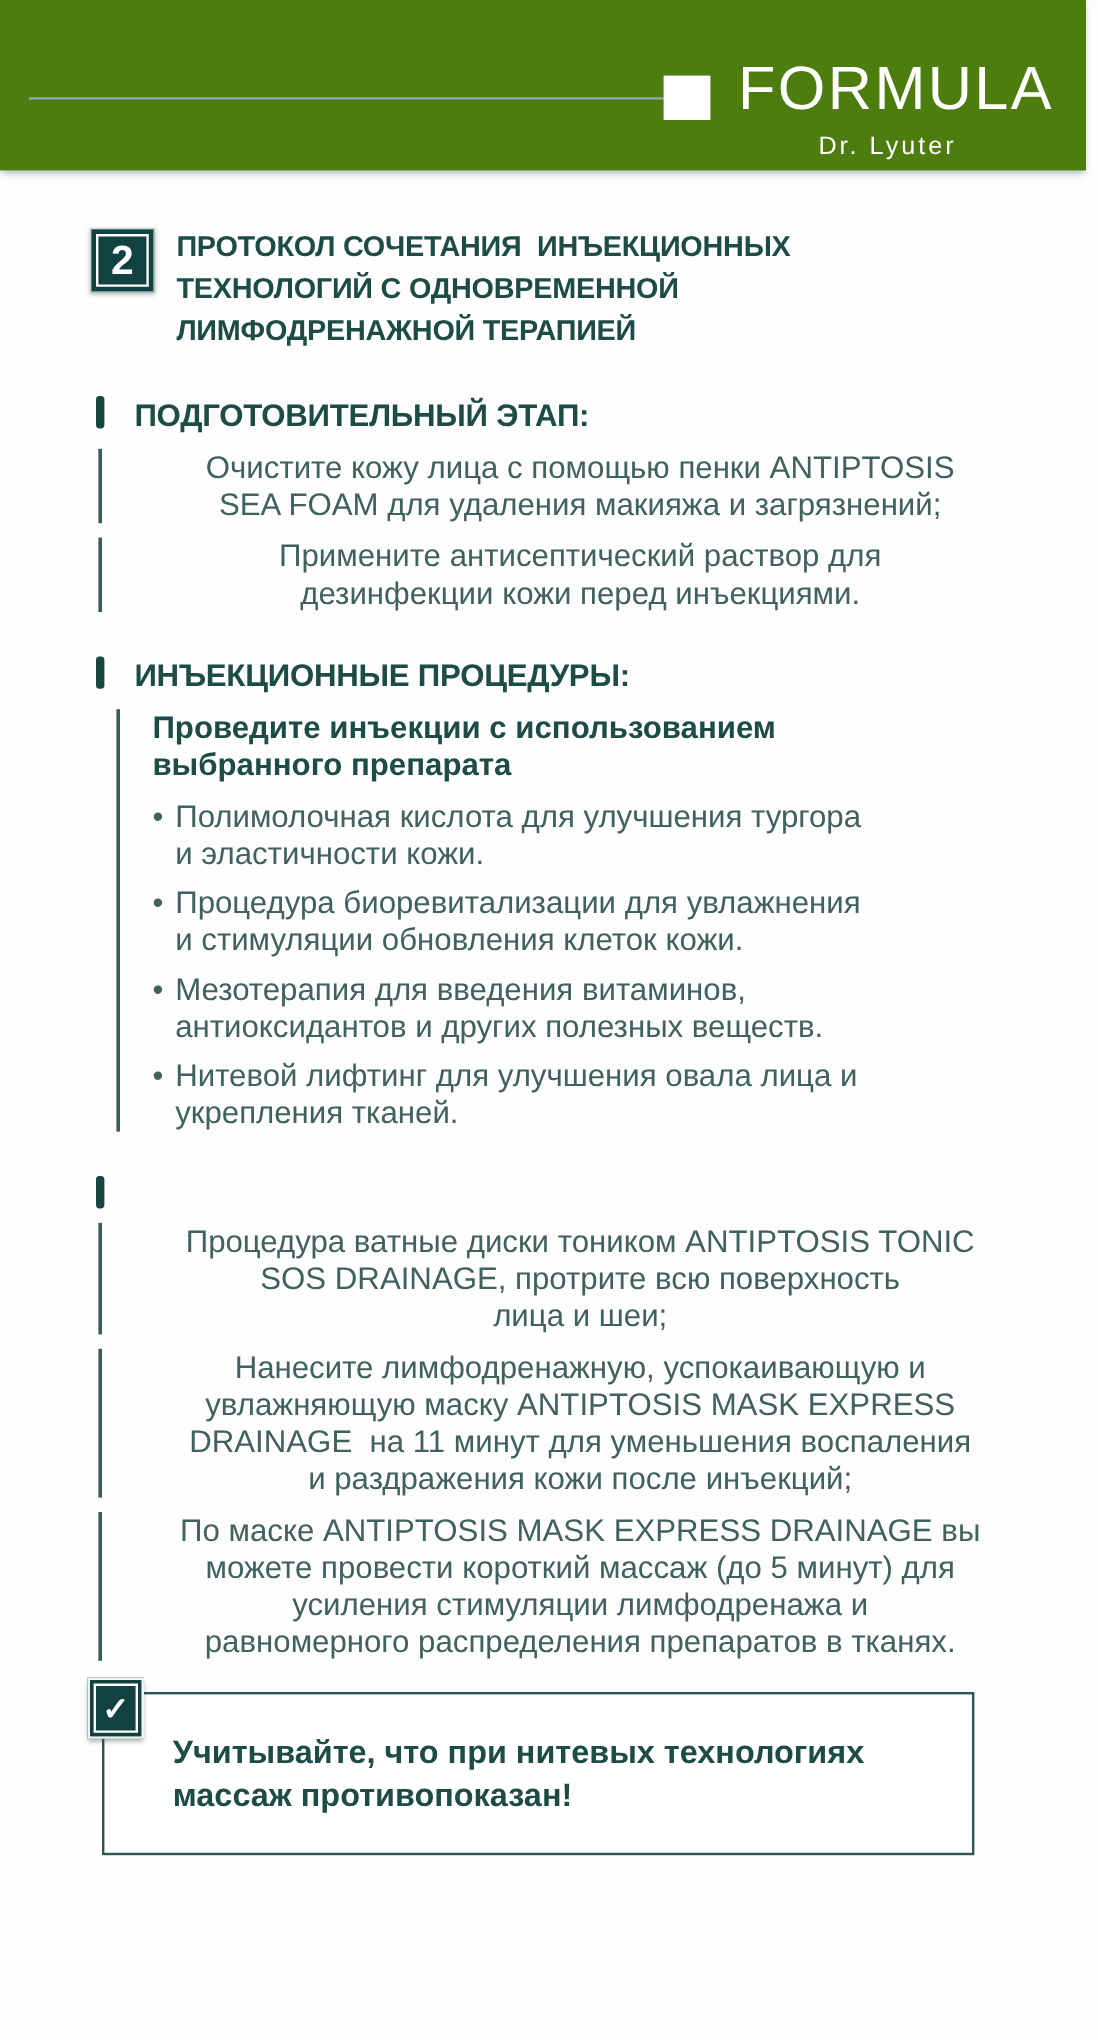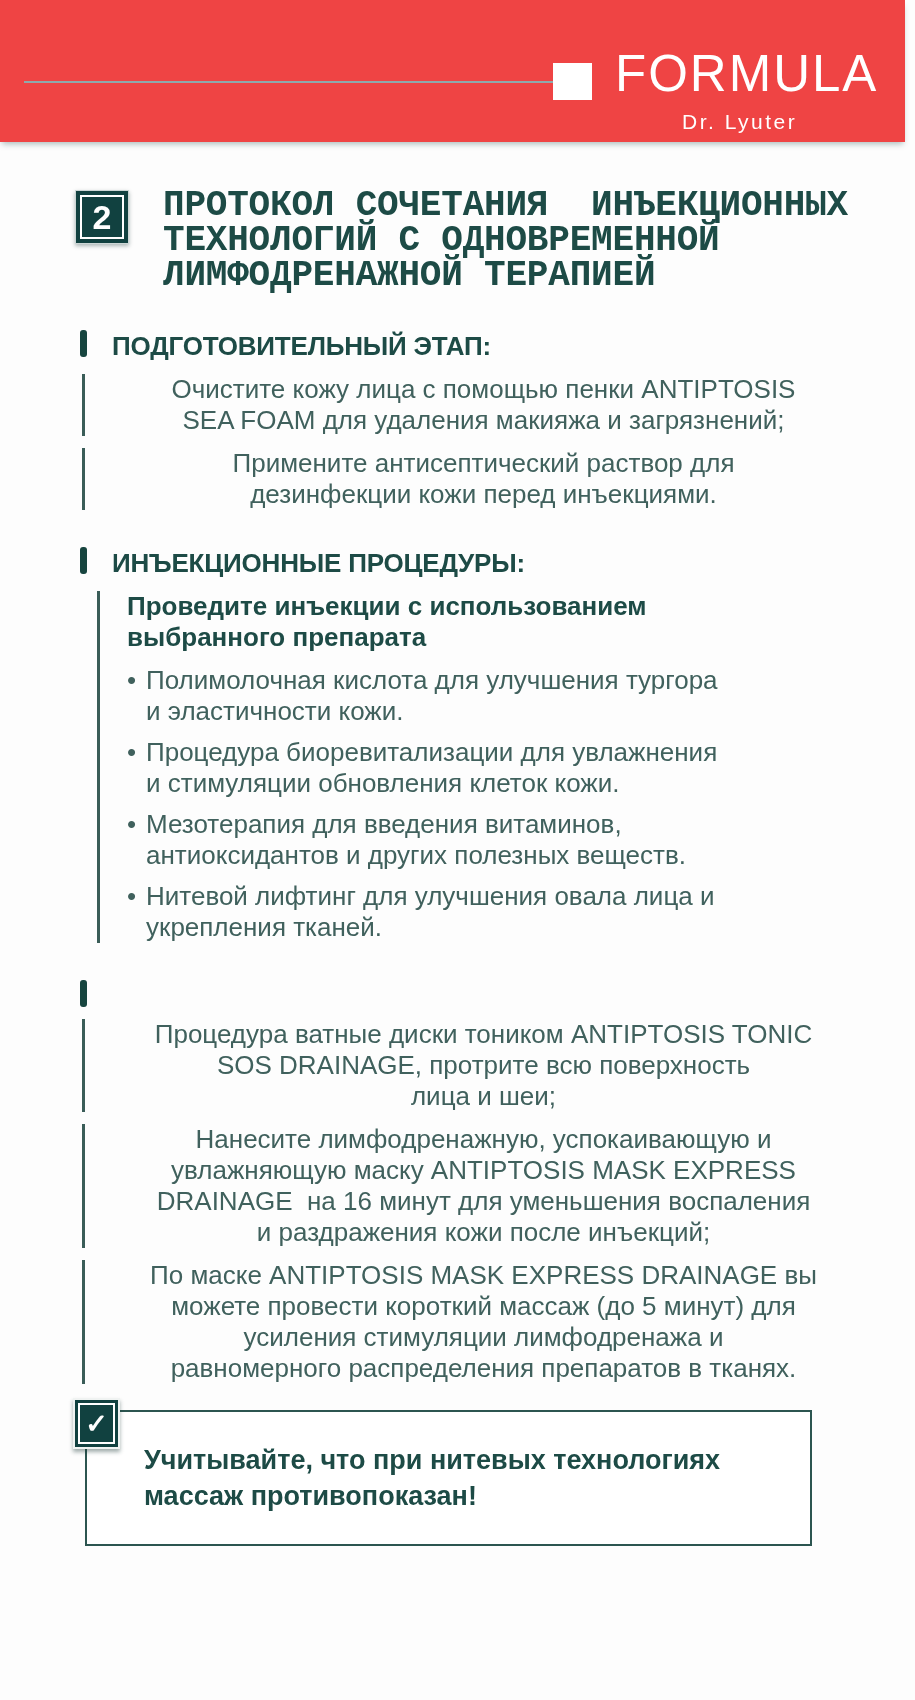--- a/index.html
+++ b/index.html
@@ -10,21 +10,21 @@
     position: relative;
     overflow: hidden;
     color: #40615d;
   }
 
   
   .header {
     position: relative;
     width: 905px;
     height: 142px;
-    background: #ef4444;
+    background: #4d7c0f;
     box-shadow: 0 4px 6px -2px rgba(17, 65, 64, 0.35);
   }
   .header-rule {
     position: absolute;
     left: 24px;
     top: 81px;
     width: 529px;
     height: 2px;
     background: #8fa9ac;
   }
@@ -78,28 +78,27 @@
       0 2px 4px rgba(20, 50, 48, 0.35);
     display: flex;
     align-items: center;
     justify-content: center;
     color: #ffffff;
     font-size: 34px;
     font-weight: bold;
     margin-top: 2px;
   }
   .doc-title {
-    margin-left: 34px;
-    font-size: 36px;
+    margin-left: 18px;
+    font-size: 24px;
     font-weight: bold;
     line-height: 35px;
     color: #1d4b46;
     letter-spacing: -0.2px;
     white-space: pre-wrap;
-    font-family: Liberation Mono, monospace;
   }
 
   
   .section { margin-top: 37px; }
   .section-heading-row {
     display: flex;
     align-items: flex-start;
   }
   .heading-bar {
     flex: 0 0 auto;
@@ -259,21 +258,21 @@
 
   <div class="section">
     <div class="section-heading-row">
       <div class="heading-bar"></div>
     </div>
     <p class="para">Процедура ватные диски тоником ANTIPTOSIS TONIC
 SOS DRAINAGE, протрите всю поверхность
 лица и шеи;</p>
     <p class="para">Нанесите лимфодренажную, успокаивающую и
 увлажняющую маску ANTIPTOSIS MASK EXPRESS
-DRAINAGE  на 16 минут для уменьшения воспаления
+DRAINAGE  на 11 минут для уменьшения воспаления
 и раздражения кожи после инъекций;</p>
     <p class="para">По маске ANTIPTOSIS MASK EXPRESS DRAINAGE вы
 можете провести короткий массаж (до 5 минут) для
 усиления стимуляции лимфодренажа и
 равномерного распределения препаратов в тканях.</p>
   </div>
 
   <div class="note-box">
     <div class="note-check">✓</div>
     <p class="note-text">Учитывайте, что при нитевых технологиях

